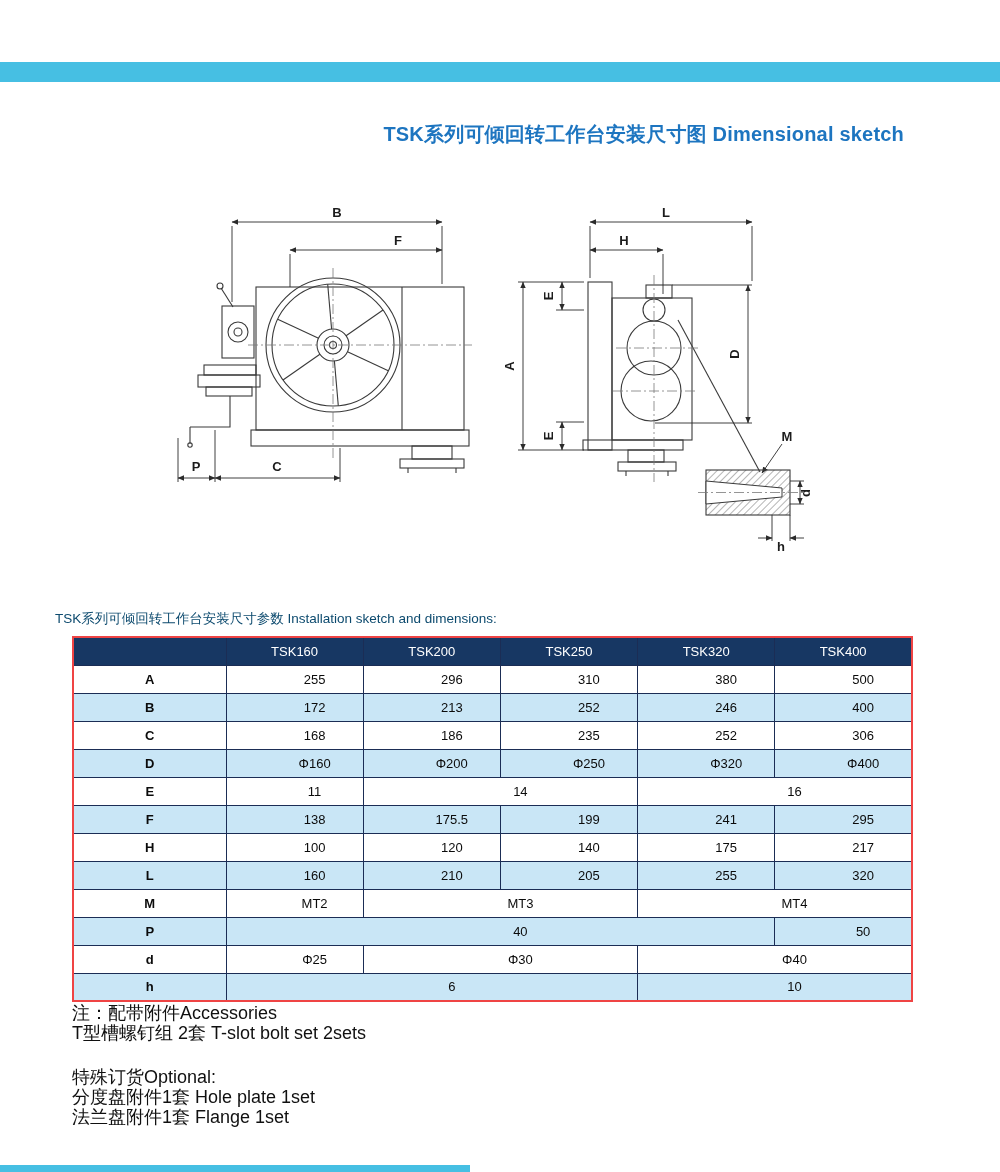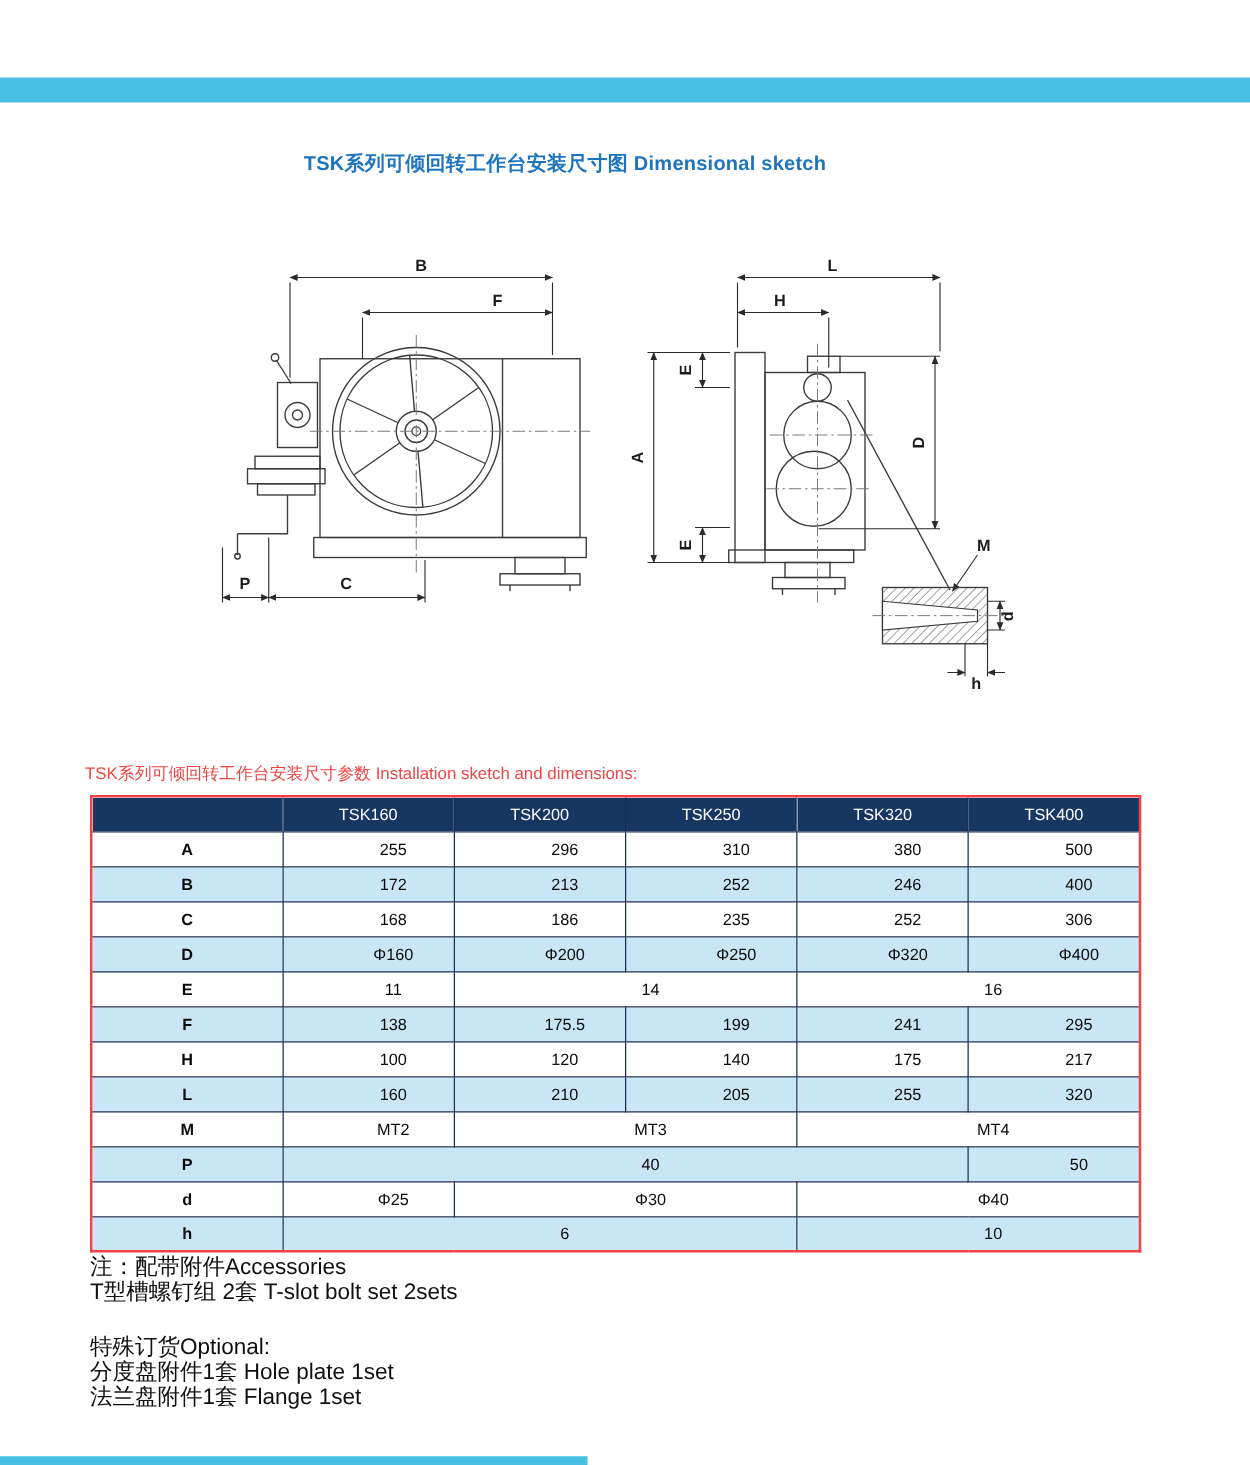--- a/index.html
+++ b/index.html
@@ -5,26 +5,26 @@
   * { margin:0; padding:0; box-sizing:border-box; }
   html,body { background:#ffffff; }
   body {
     width:1000px; height:1172px; position:relative; overflow:hidden;
     font-family:"Liberation Sans", sans-serif; color:#111;
   }
   .accent-bar { position:absolute; left:0; background:#46bfe3; }
   .top-bar { top:62px; width:1000px; height:20px; }
   .bottom-bar { top:1165px; width:470px; height:7px; }
   .page-title {
-    position:absolute; top:121px; left:0; width:904px; text-align:center;
-    color:#1d75c0; font-size:16px; font-weight:600; letter-spacing:.2px;
+    position:absolute; top:121px; left:0; width:904px; text-align:right;
+    color:#1d75c0; font-size:20px; font-weight:600; letter-spacing:.2px;
   }
   .drawing-wrap { position:absolute; top:190px; left:0; width:1000px; height:400px; }
   svg text { font-family:"Liberation Sans", sans-serif; font-size:13px; font-weight:600; fill:#1c1c1c; }
-  .table-caption { position:absolute; top:610px; left:68px; font-size:13.5px; color:#ef4444; }
+  .table-caption { position:absolute; top:610px; left:55px; font-size:13.5px; color:#0c4a6e; }
   table.dims {
     position:absolute; top:636px; left:72px; width:841px;
     border-collapse:collapse; table-layout:fixed;
     font-size:13px; color:#0b0b0b; border:2px solid #ef4444;
   }
   table.dims th, table.dims td {
     border:1px solid #1b2d55; height:28px; text-align:center; vertical-align:middle;
     overflow:hidden; white-space:nowrap;
   }
   table.dims thead th { background:#173763; color:#ffffff; font-weight:400; }

